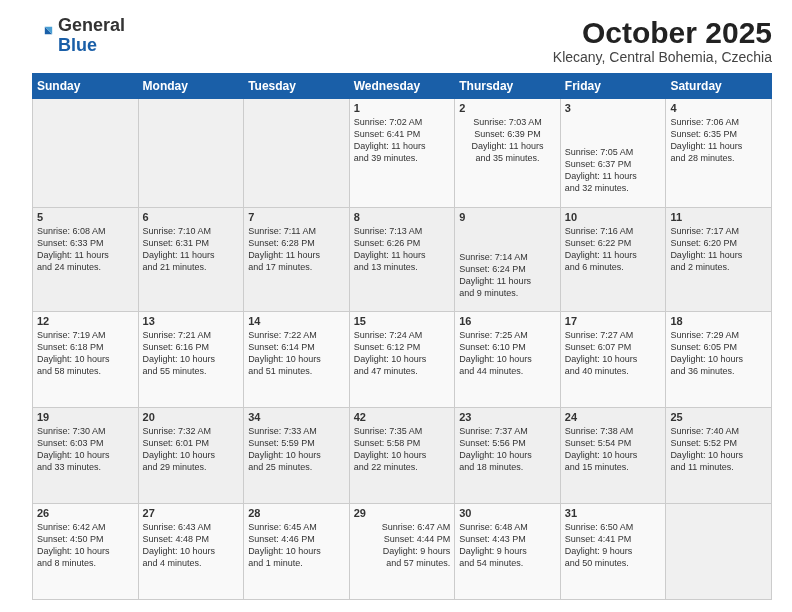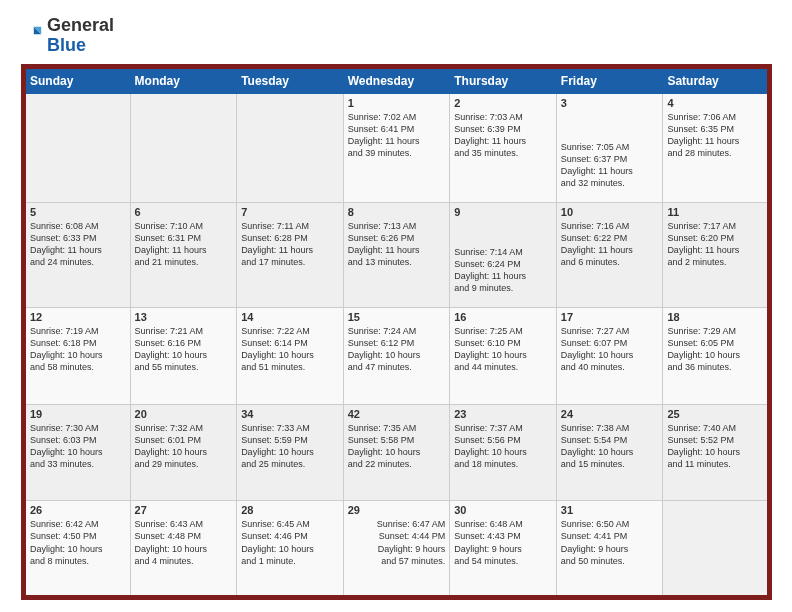--- a/index.html
+++ b/index.html
@@ -6,21 +6,21 @@
     body {
       font-family: Arial, sans-serif;
       background: #fff;
       width: 792px;
       height: 612px;
       overflow: hidden;
     }
     .page {
       width: 792px;
       height: 612px;
-      padding: 16px 20px 12px 21px;
+      padding: 16px 20px 12px 32px;
       display: flex;
       flex-direction: column;
     }
     .header {
       display: flex;
       justify-content: space-between;
       align-items: flex-start;
       margin-bottom: 8px;
     }
     .logo {
@@ -47,21 +47,21 @@
       font-weight: bold;
       color: #222;
       line-height: 1.1;
     }
     .location {
       font-size: 14px;
       color: #444;
     }
     .calendar {
       flex: 1;
-      border: 5px solid #7f1d1d;
+      border: 1px solid #7f1d1d;
       border-collapse: collapse;
       width: 100%;
       table-layout: fixed;
     }
     .calendar thead tr th {
       background-color: #1a5fa8;
       color: #fff;
       font-size: 12px;
       font-weight: bold;
       padding: 5px 4px;
@@ -106,20 +106,24 @@
     <div class="logo">
       <svg class="logo-icon" viewBox="0 0 24 24">
         <polygon points="14,2 22,10 14,10" fill="#1a5fa8"></polygon>
         <polygon points="14,2 22,10 22,2" fill="#4a9fd4"></polygon>
       </svg>
       <div class="logo-text">
         <span class="logo-general">General</span><br>
         <span class="logo-blue">Blue</span>
       </div>
     </div>
+    <div class="title-block">
+      <div class="month-title">October 2025</div>
+      <div class="location">Klecany, Central Bohemia, Czechia</div>
+    </div>
   </div>
 
   <table class="calendar">
     <thead>
       <tr>
       <th>Sunday</th>
           <th>Monday</th>
           <th>Tuesday</th>
           <th>Wednesday</th>
           <th>Thursday</th>
@@ -134,21 +138,21 @@
           <td class="empty"></td>
           <td>
             <span class="day-num">1</span>
             <div class="day-info" style="white-space: pre-line;">Sunrise: 7:02 AM
 Sunset: 6:41 PM
 Daylight: 11 hours
 and 39 minutes.</div>
           </td>
           <td>
             <span class="day-num">2</span>
-            <div class="day-info" style="white-space: pre-line;">Sunrise: 7:03 AM
+            <div class="day-info" style="white-space: pre-line; text-align: center;">Sunrise: 7:03 AM
 Sunset: 6:39 PM
 Daylight: 11 hours
 and 35 minutes.</div>
           </td>
           <td>
             <span class="day-num">3</span>
             <div class="day-info" style="white-space: pre-line; margin-top: 32px;">Sunrise: 7:05 AM
 Sunset: 6:37 PM
 Daylight: 11 hours
 and 32 minutes.</div>

